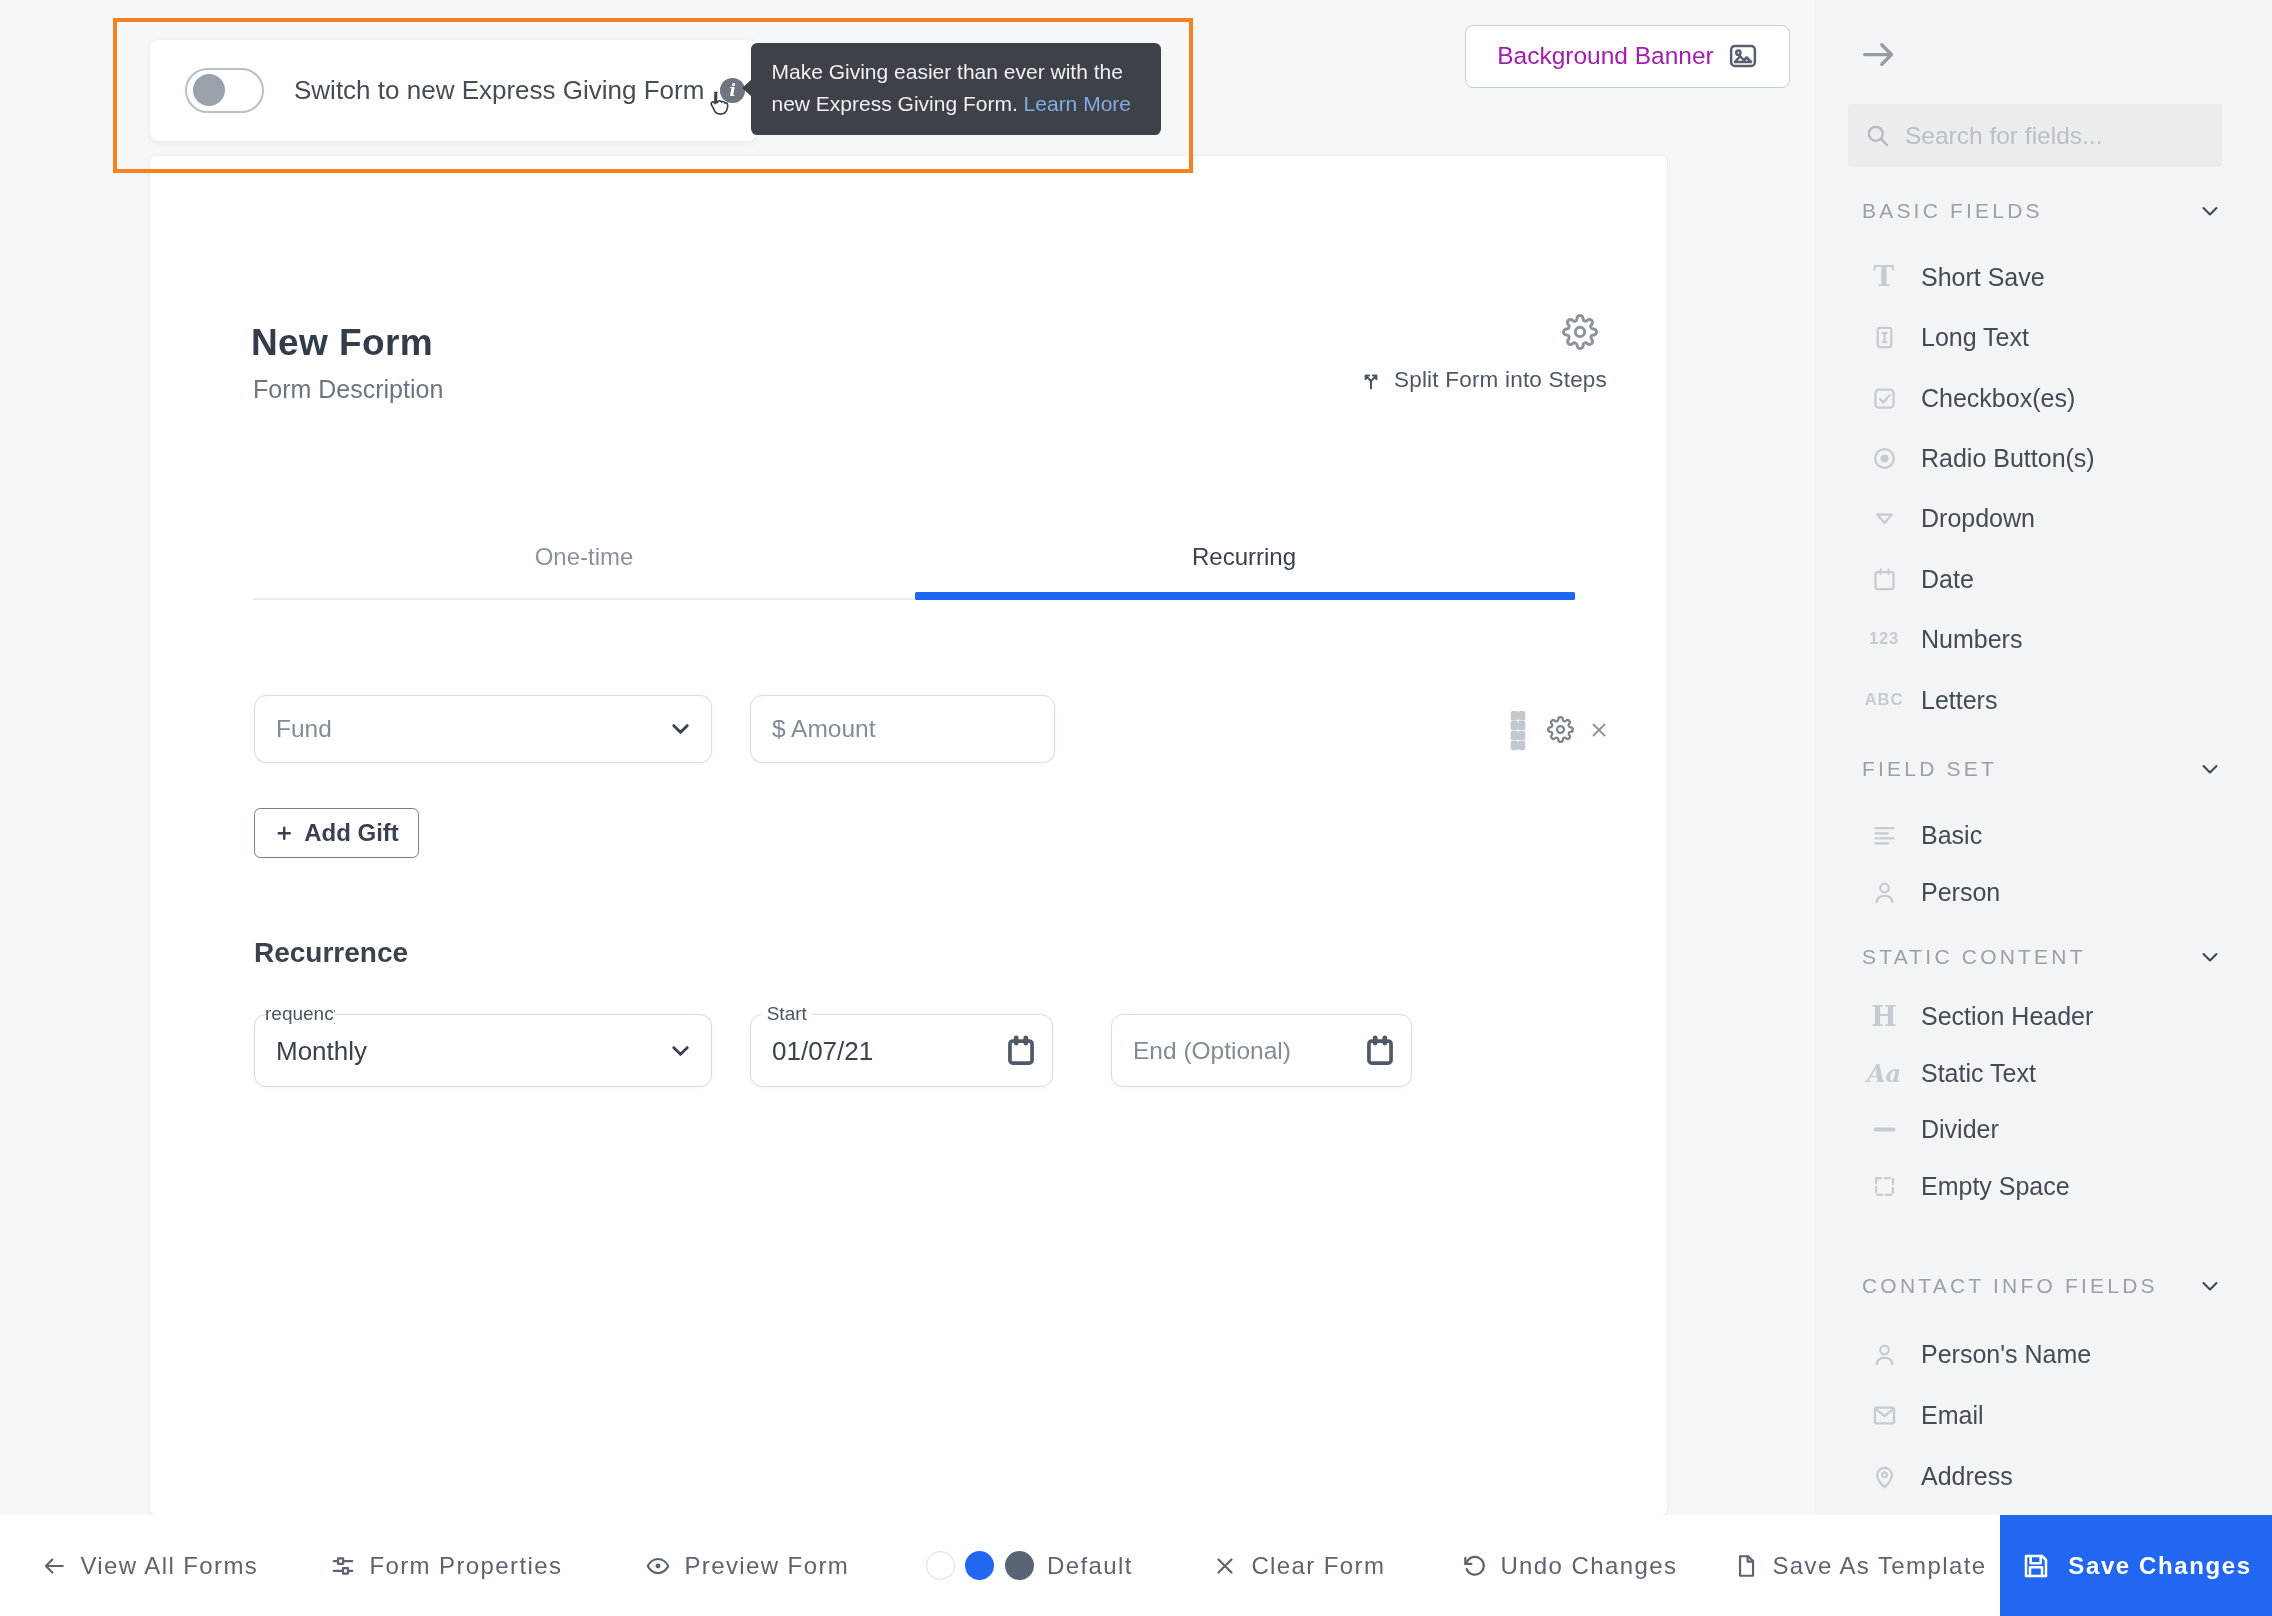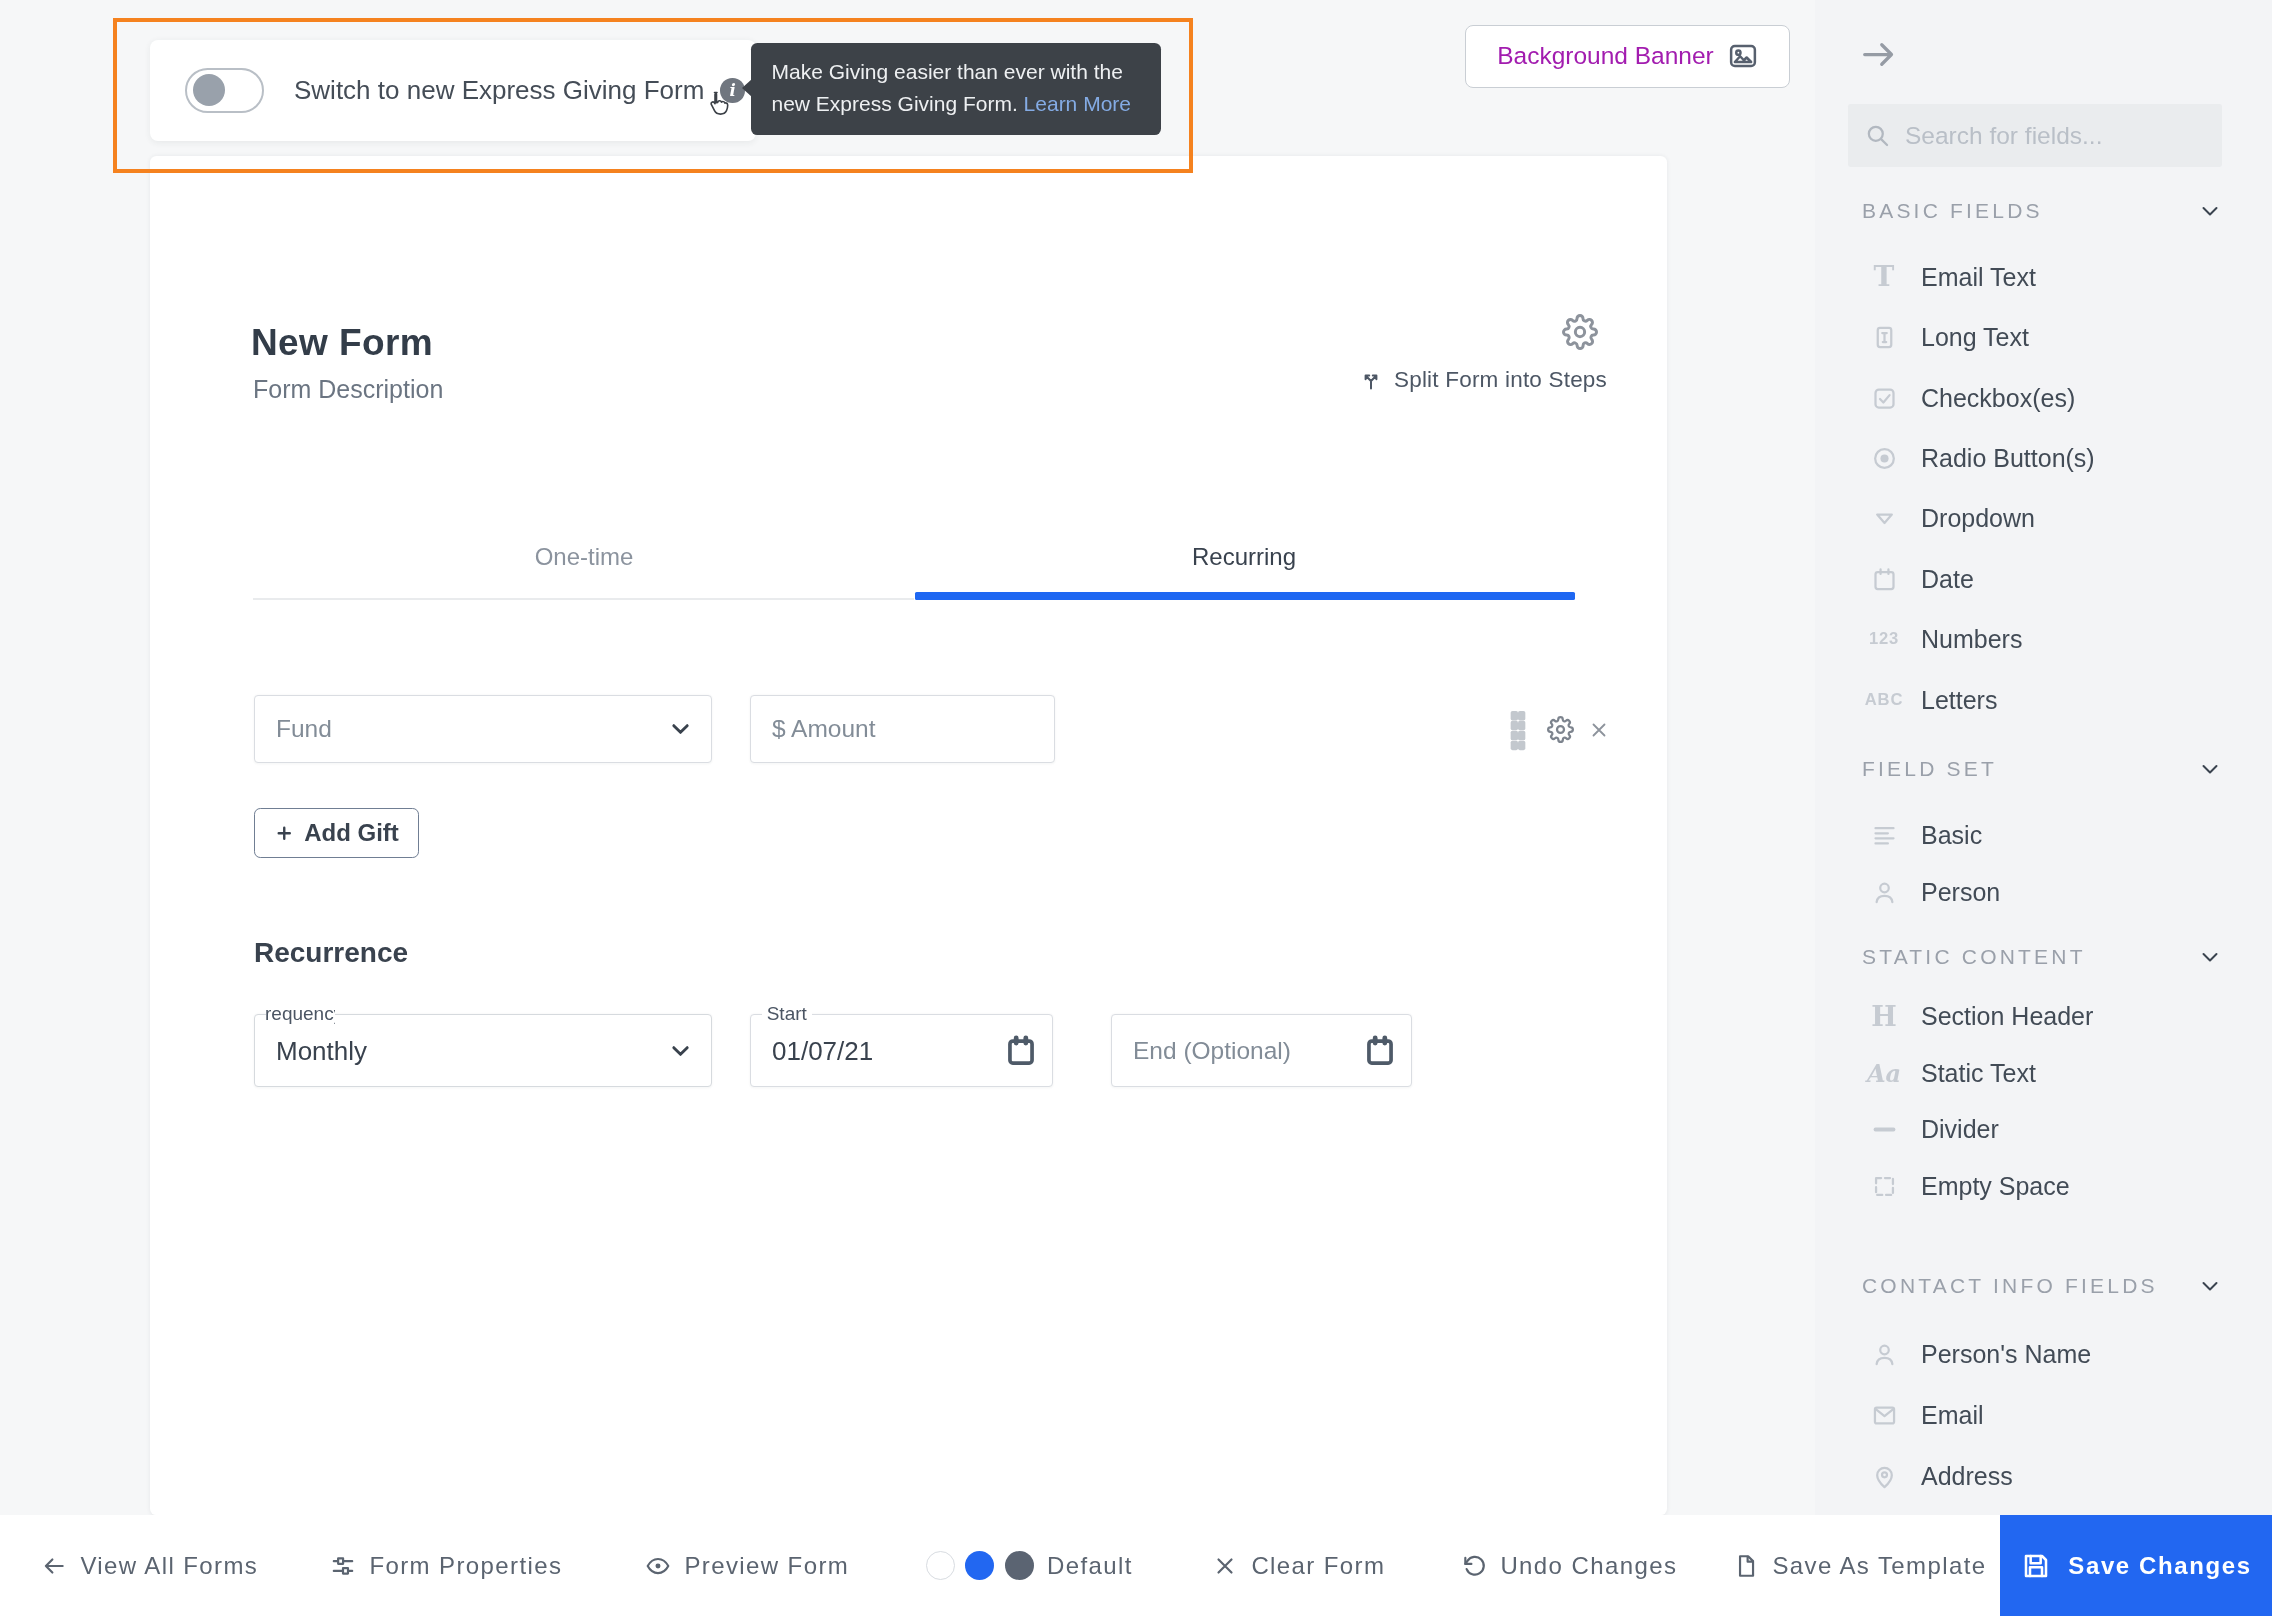--- a/index.html
+++ b/index.html
@@ -53,21 +53,21 @@
   .fc-split { position:absolute; left:1209px; top:211px; display:flex; align-items:center; gap:11px;
     font-size:22.5px; color:#4d5765; font-weight:500; letter-spacing:0.2px; cursor:pointer; }
   .fc-split .ic { font-size:24px; }
 
   .tab { position:absolute; top:387px; transform:translateX(-50%); font-size:24px; cursor:pointer; white-space:nowrap; }
   .tab.inactive { left:434px; color:#8b939e; }
   .tab.active { left:1094px; color:#39424e; font-weight:500; }
   .tab-track { position:absolute; left:103px; top:442px; width:661px; height:2.4px; background:#e9ebed; }
   .tab-bar { position:absolute; left:765px; top:436px; width:660px; height:8px; background:#1e67f2; border-radius:1.6px; }
 
-  .field { position:absolute; background:#fff; border:1.6px solid #dadde2; border-radius:4px;
+  .field { position:absolute; background:#fff; border:1.6px solid #dadde2; border-radius:12px;
     box-shadow:0 0.8px 2.4px rgba(40,50,60,.05); cursor:pointer; }
   .fund { left:104px; top:539px; width:458px; height:68px; }
   .amount { left:600px; top:539px; width:305px; height:68px; }
   .field .ph { position:absolute; left:21px; top:50%; transform:translateY(-50%); font-size:24.5px; color:#828c97; }
   .field .val { position:absolute; left:21px; top:50%; transform:translateY(-50%); font-size:26px; color:#39424e; }
   .field .chev { position:absolute; right:19px; top:50%; transform:translateY(-50%); font-size:23px; color:#39424d; }
   .field .cal { position:absolute; right:14px; top:50%; transform:translateY(-50%); font-size:34px; color:#4e5a68; }
 
   .row-ic { position:absolute; cursor:pointer; }
   .drag-ic { left:1346px; top:552px; font-size:44px; color:#c3c8ce; }
@@ -280,21 +280,21 @@
         <span class="ic">
           <svg viewBox="0 0 24 24">
             <path d="M5.5 9l6.5 6.5L18.5 9"></path>
           </svg>
         </span>
       </div>
       <div class="sitem" style="top: 247px; height: 60px;">
         <span class="icbox ic">
           <span class="serif-ic" style="font-size:28px">T</span>
         </span>
-        <span class="lbl">Email Text</span>
+        <span class="lbl">Short Save</span>
       </div>
       <div class="sitem" style="top: 307px; height: 60px;">
         <span class="icbox ic">
           <svg viewBox="0 0 24 24">
             <rect x="6" y="3.5" width="12" height="17" rx="2"></rect>
             <path d="M10 8h4M12 8v8M10.5 16h3"></path>
           </svg>
         </span>
         <span class="lbl">Long Text</span>
       </div>

